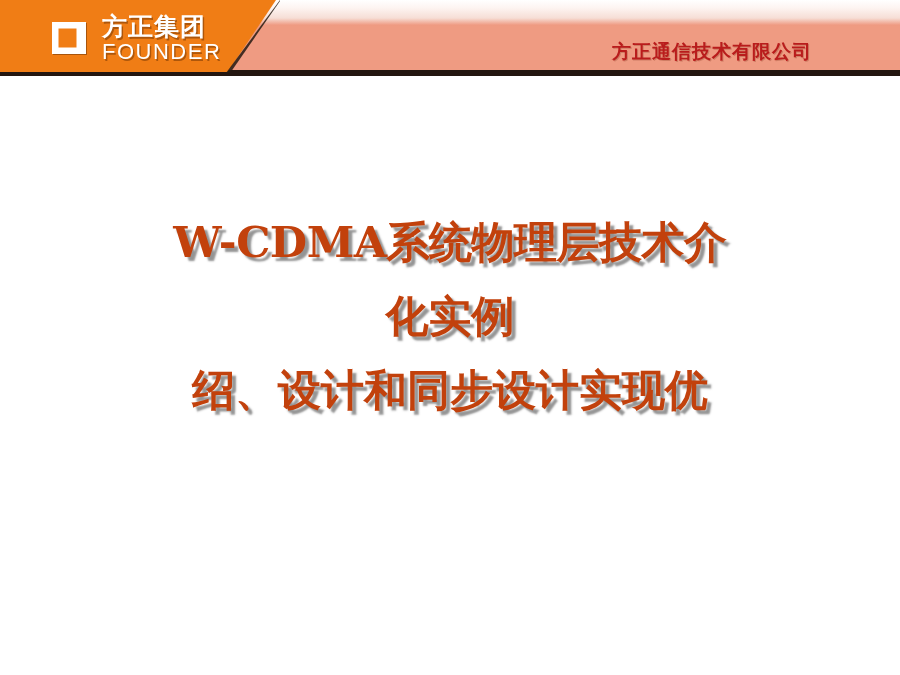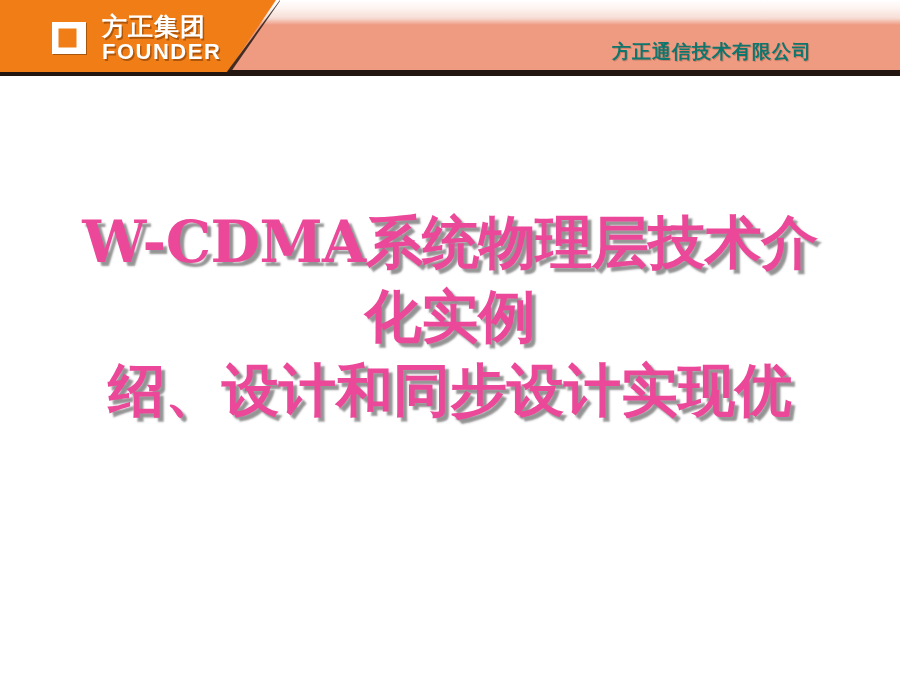--- a/index.html
+++ b/index.html
@@ -115,56 +115,56 @@
     font-size: 25px;
     font-weight: bold;
     color: #ffffff;
     letter-spacing: 1px;
     text-shadow: 1.5px 1.5px 0 rgba(90,40,0,.45);
     white-space: nowrap;
   }
   .logo-en {
     font-family: "Liberation Sans", "DejaVu Sans", sans-serif;
     font-size: 22px;
-    font-weight: bold;
+    font-weight: normal;
     color: #ffffff;
     letter-spacing: 1.5px;
     transform: scaleX(1.0);
     transform-origin: left center;
     margin-top: 2px;
     text-shadow: 1.5px 1.5px 0 rgba(90,40,0,.45);
     white-space: nowrap;
   }
 
   
   .company-name {
     position: absolute;
     left: 612px; top: 39px;
     font-family: "DejaVu Sans", "Liberation Sans", sans-serif;
     font-size: 19px;
     font-weight: bold;
-    color: #0f766e;
+    color: #b91c1c;
     letter-spacing: 1px;
     white-space: nowrap;
     text-shadow: 1px 1px 0 rgba(150,70,45,.35);
   }
 
   
   .title-block {
     position: absolute;
     left: 60px;
     top: 205px;
     width: 780px;
     text-align: center;
   }
   .title-line {
     font-family: "DejaVu Serif", "Liberation Serif", serif;
-    font-size: 57px;
+    font-size: 43px;
     font-weight: bold;
-    color: #ec4899;
+    color: #c2410c;
     line-height: 74px;
     letter-spacing: 0px;
     white-space: nowrap;
     text-shadow: 4px 4px 2px rgba(60,60,60,.55);
   }
   .title-line.l1 { letter-spacing: -0.5px; }
 </style>
 </head>
 <body>
 

